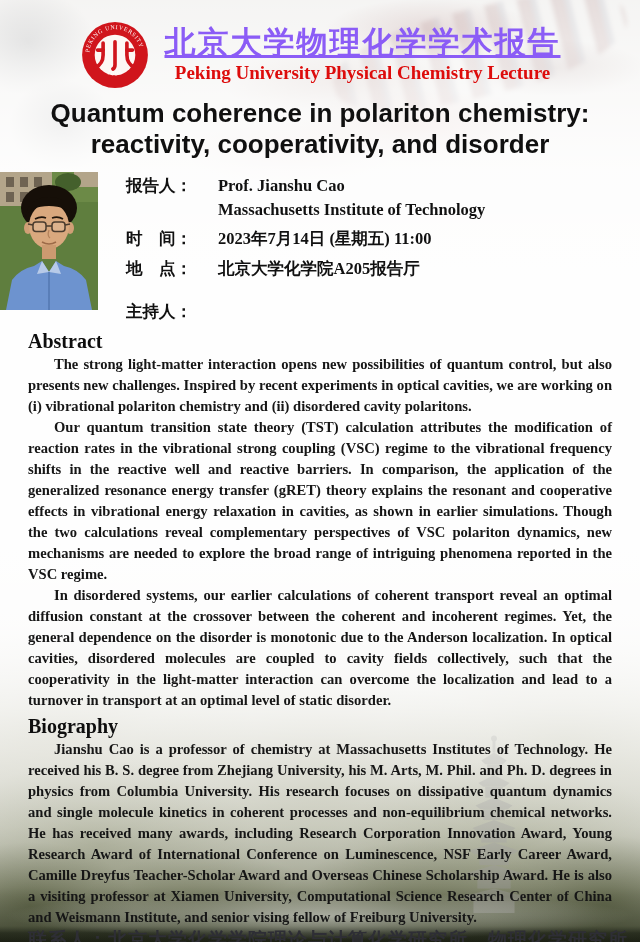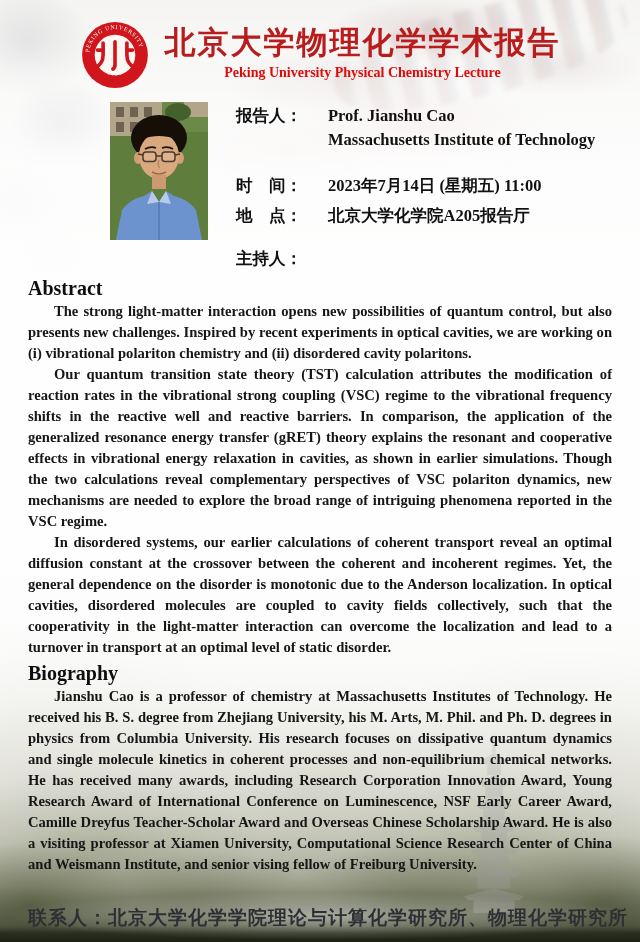--- a/index.html
+++ b/index.html
@@ -68,40 +68,40 @@
   }
 
   
   .content{position:relative;z-index:5;height:942px;display:flex;flex-direction:column;}
 
   .header{display:flex;align-items:center;justify-content:center;gap:15px;padding-top:20px;}
   .logo{width:70px;height:70px;flex:0 0 auto;}
   .header-titles{text-align:center;}
   .cn-title{
     font-family:"Liberation Sans",sans-serif;font-weight:bold;
-    font-size:31px;line-height:34px;color:#b91c1c;letter-spacing:2px;white-space:nowrap;
+    font-size:31px;line-height:34px;color:#8b5cf6;letter-spacing:2px;white-space:nowrap;text-decoration:underline;
   }
   .en-title{
     font-family:"Liberation Serif",serif;font-weight:bold;
-    font-size:14px;line-height:22px;color:#dd0c0c;margin-top:2px;white-space:nowrap;
+    font-size:19px;line-height:22px;color:#dd0c0c;margin-top:2px;white-space:nowrap;
   }
 
   .lecture-title{
     margin:8px 10px 0;text-align:center;
     font-family:"Liberation Sans",sans-serif;font-weight:bold;
     font-size:26px;line-height:31px;color:#101010;
   }
 
-  .info{display:flex;padding-left:110px;margin-top:12px;}
+  .info{display:flex;margin-top:12px;}
   .photo{width:98px;height:138px;flex:0 0 auto;}
   .info-rows{margin-left:28px;padding-top:2px;font-weight:bold;font-size:16.5px;color:#111;}
   .info-row{display:grid;grid-template-columns:92px auto;line-height:24px;}
   .info-row .label{white-space:nowrap;}
   .info-row .value{white-space:nowrap;}
-  .row-time{margin-top:22px;}
+  .row-time{margin-top:5px;}
   .row-venue{margin-top:6px;}
   .row-host{margin-top:19px;}
 
   .section-heading{
     margin:7px 0 3px 28px;
     font-family:Liberation Serif, serif;font-weight:bold;
     font-size:20px;line-height:20px;color:#0e0e0e;
   }
   .bio-heading{margin-top:5px;}
   .body-text{margin:0 28px;}
@@ -168,20 +168,21 @@
           <path d="M67,33 v17 c0,10 5,15 11,18"></path>
           <path d="M67,43 h8"></path>
         </g>
       </svg>
       <div class="header-titles">
         <div class="cn-title">北京大学物理化学学术报告</div>
         <div class="en-title">Peking University Physical Chemistry Lecture</div>
       </div>
     </header>
 
+    <h1 class="lecture-title"><span>Quantum coherence in polariton chemistry:</span><br><span>reactivity, cooperativity, and disorder</span></h1>
 
     <section class="info">
       <svg class="photo" viewBox="0 0 98 138">
         <rect width="98" height="138" fill="#5f7e3e"></rect>
         <rect width="98" height="30" fill="#6c8a47"></rect>
         <rect x="0" y="0" width="52" height="34" fill="#b3a58a"></rect>
         <g fill="#6e6352">
           <rect x="6" y="5" width="8" height="10"></rect>
             <rect x="20" y="5" width="8" height="10"></rect>
           <rect x="34" y="5" width="8" height="10"></rect>

